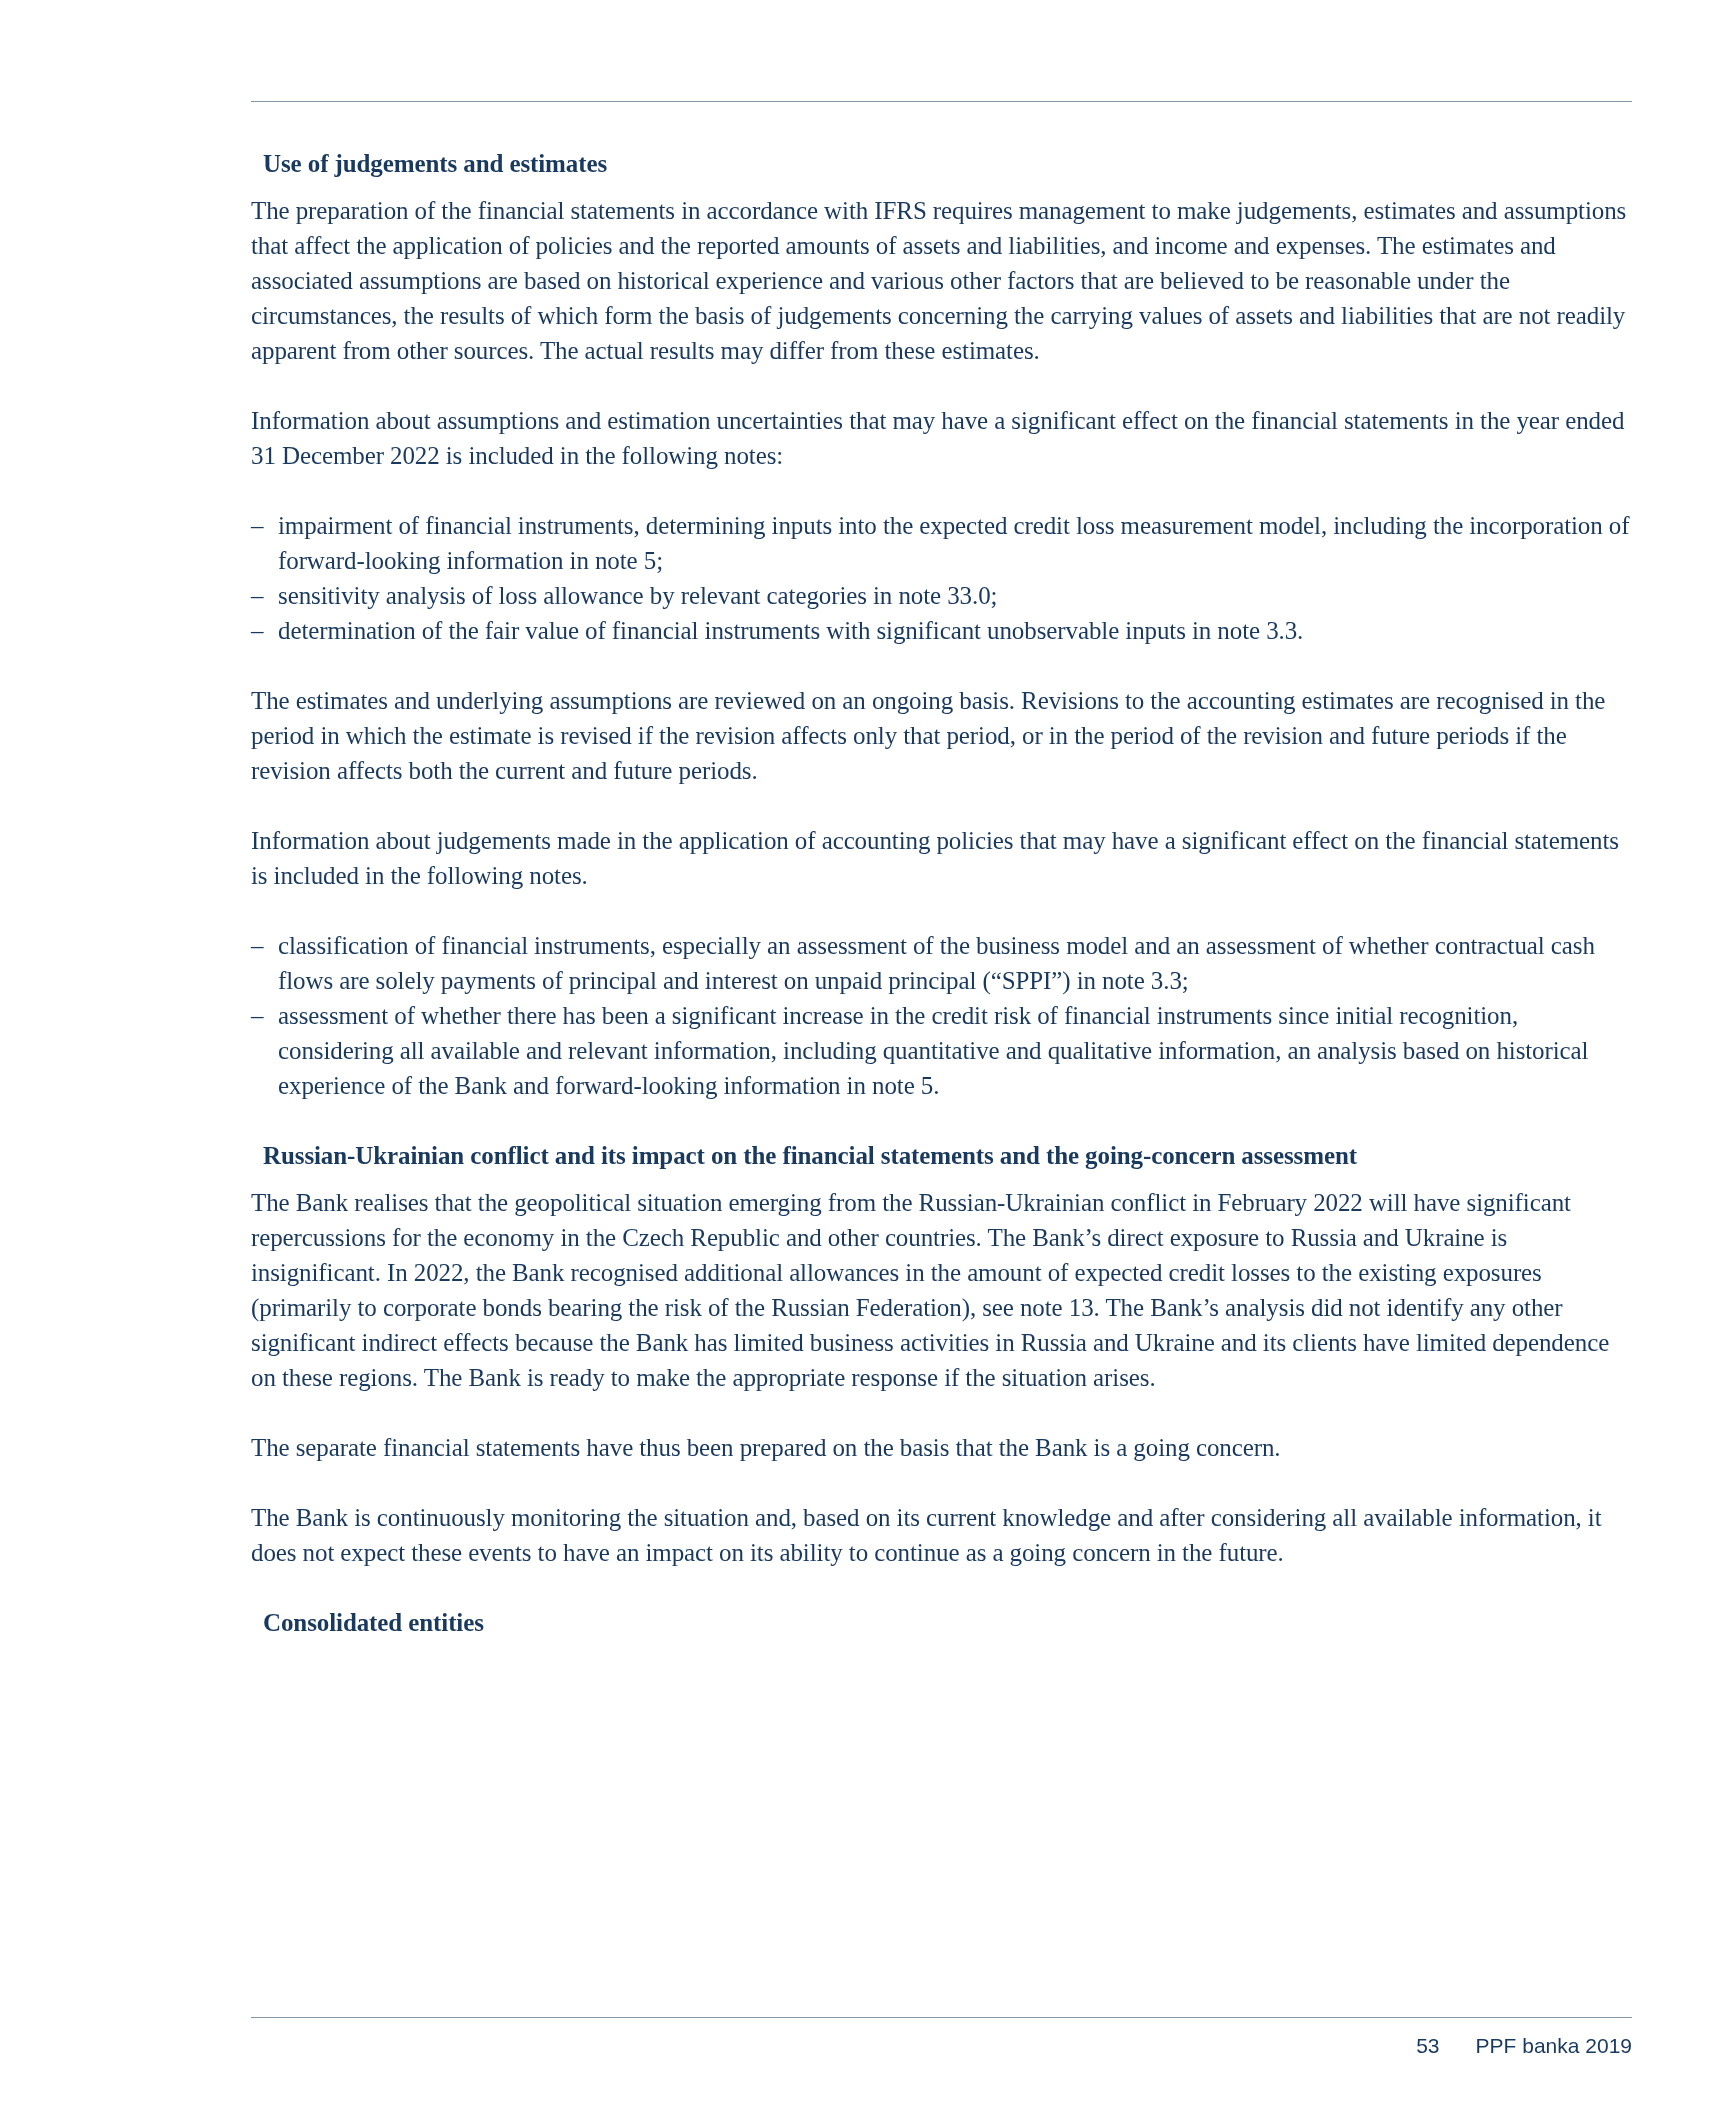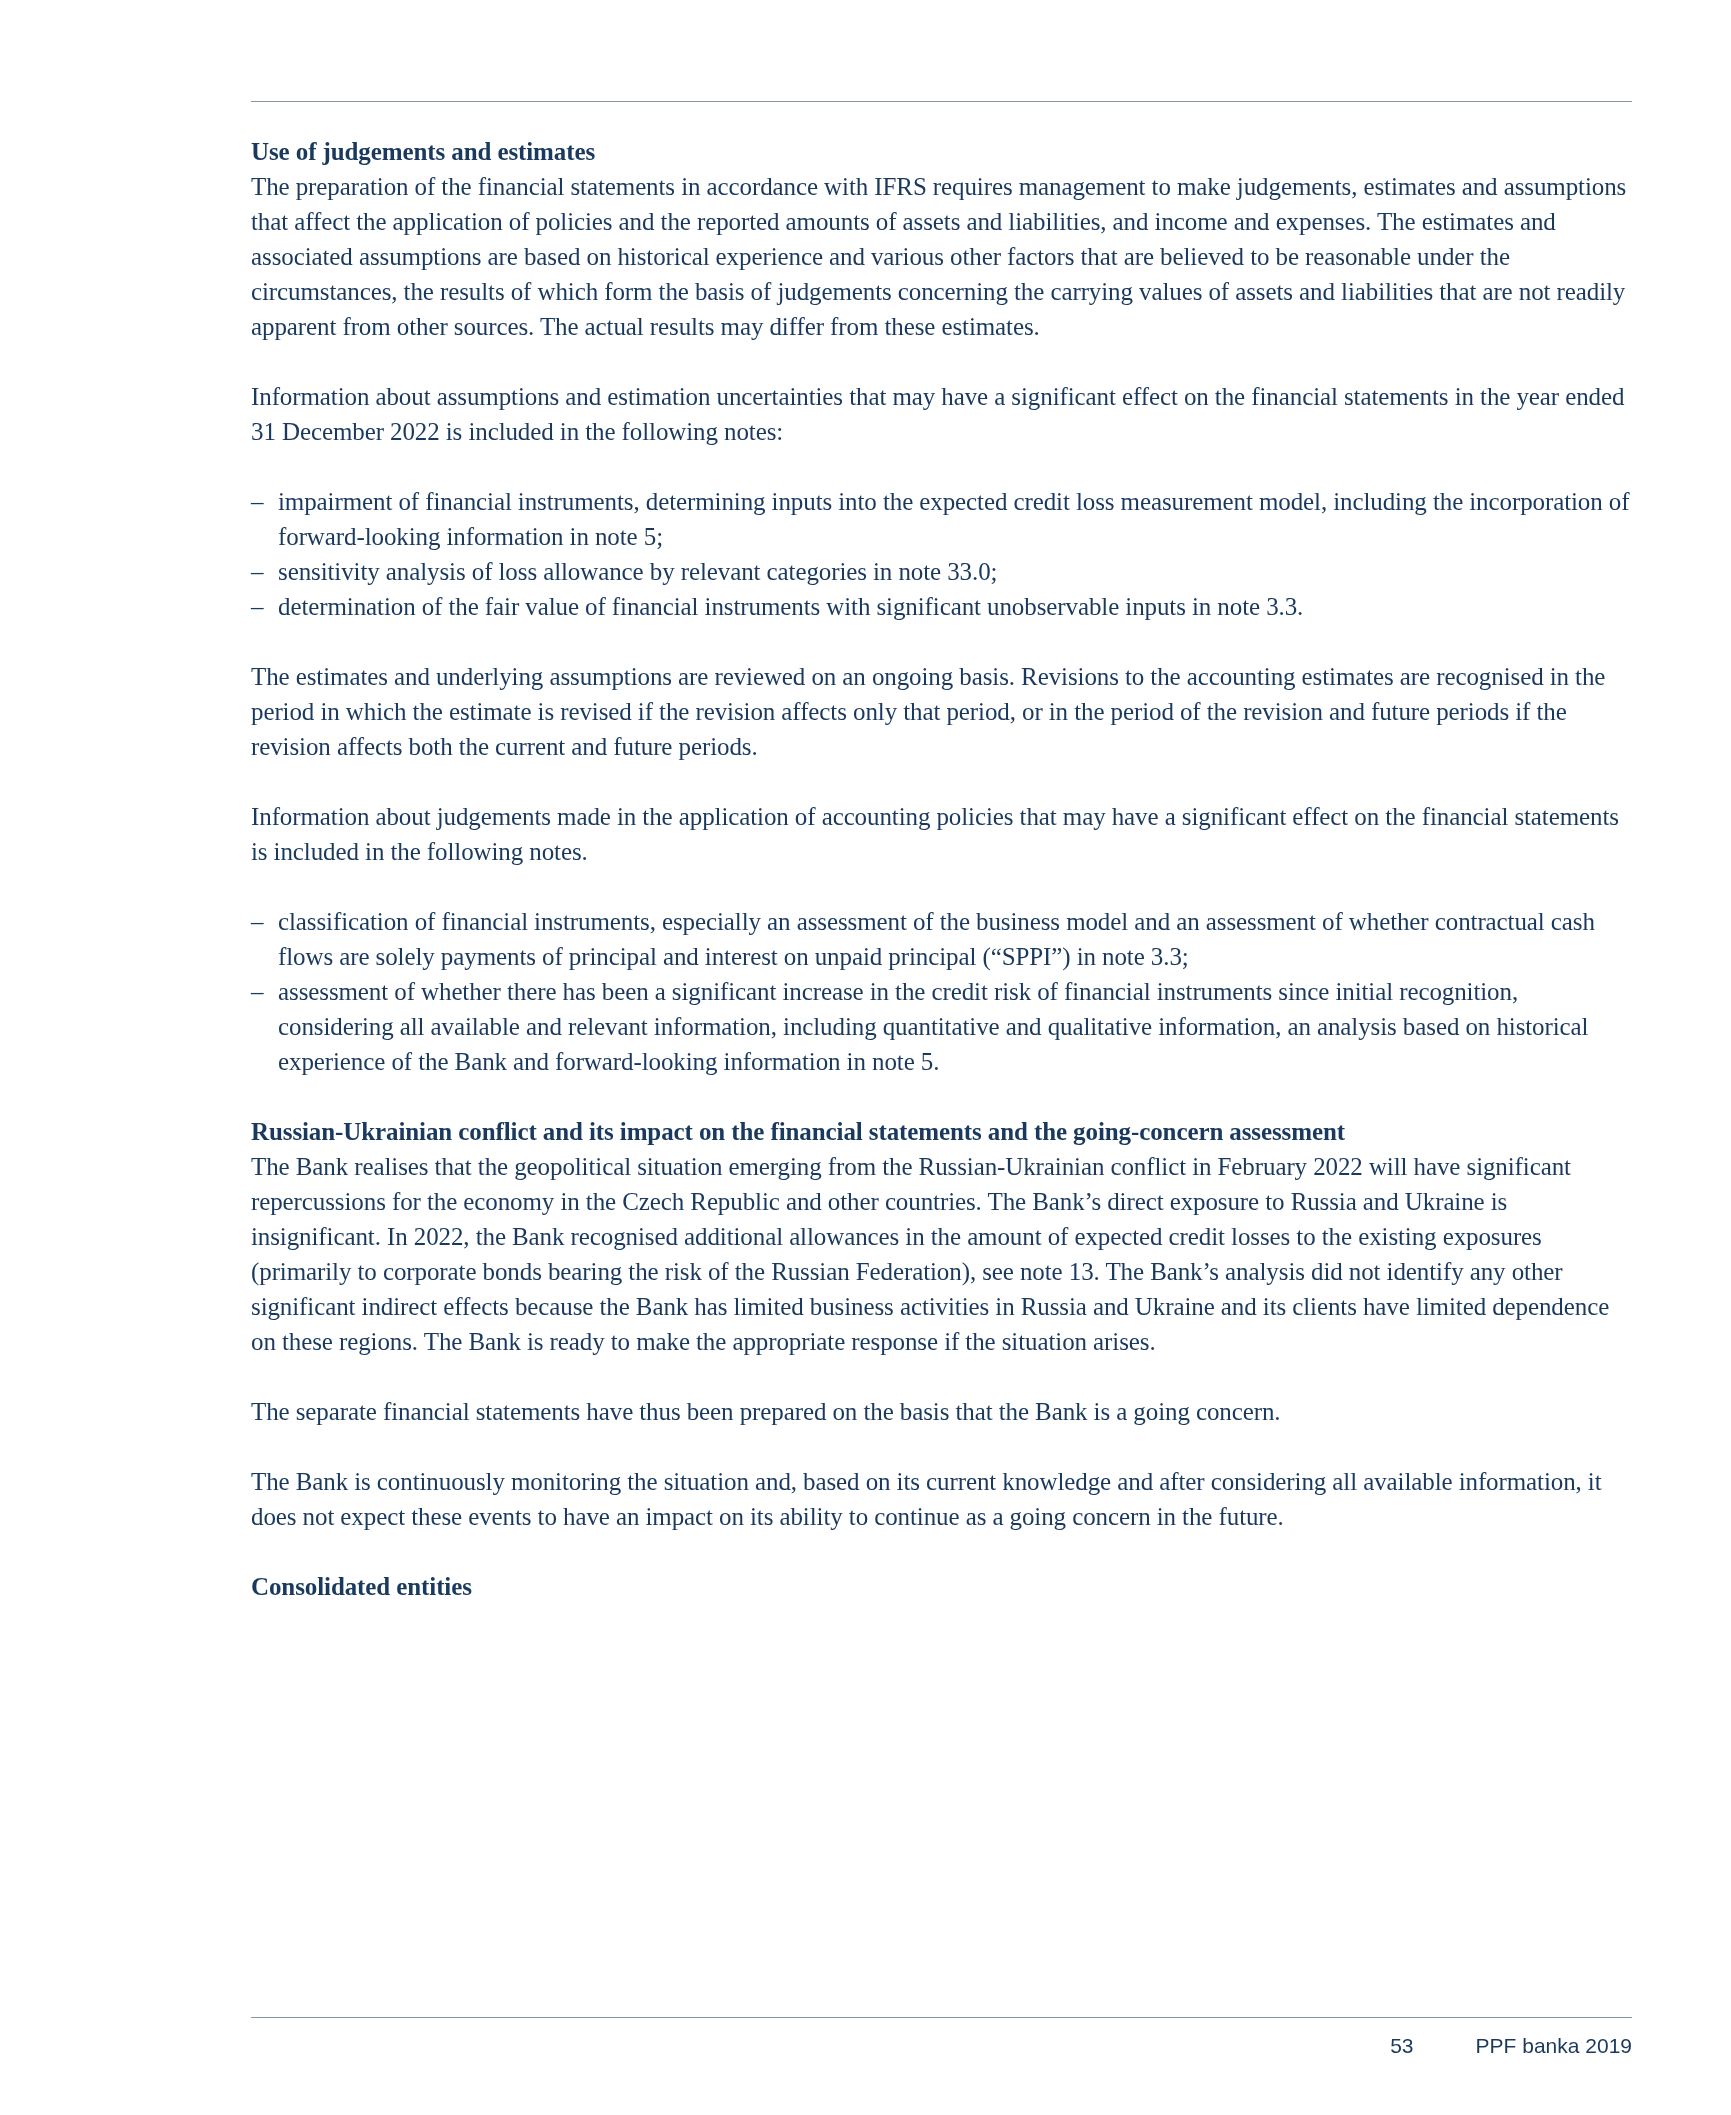--- a/index.html
+++ b/index.html
@@ -34,21 +34,21 @@
     letter-spacing: -0.1px;
   }
   .content p {
     margin: 0 0 35px 0;
     font-family: Liberation Serif, serif;
   }
   .section-heading {
     font-size: 25px;
     line-height: 35px;
     font-weight: bold;
-    margin: 0;
+    margin: 12px;
   }
   ul.dash-list {
     list-style: none;
     margin: 0 0 35px 0;
     padding: 0;
   }
   ul.dash-list li {
     display: flex;
     align-items: flex-start;
   }
@@ -61,21 +61,21 @@
   }
 
   .footer-row {
     position: absolute;
     left: 251px;
     top: 2032px;
     width: 1381px;
     display: flex;
     justify-content: flex-end;
     align-items: flex-start;
-    gap: 62px;
+    gap: 36px;
     font-family: "Liberation Sans", "DejaVu Sans", sans-serif;
     font-size: 21px;
     line-height: 27px;
     color: #1a395e;
   }
 </style>
 </head>
 <body>
 
 <div class="rule rule-top"></div>

